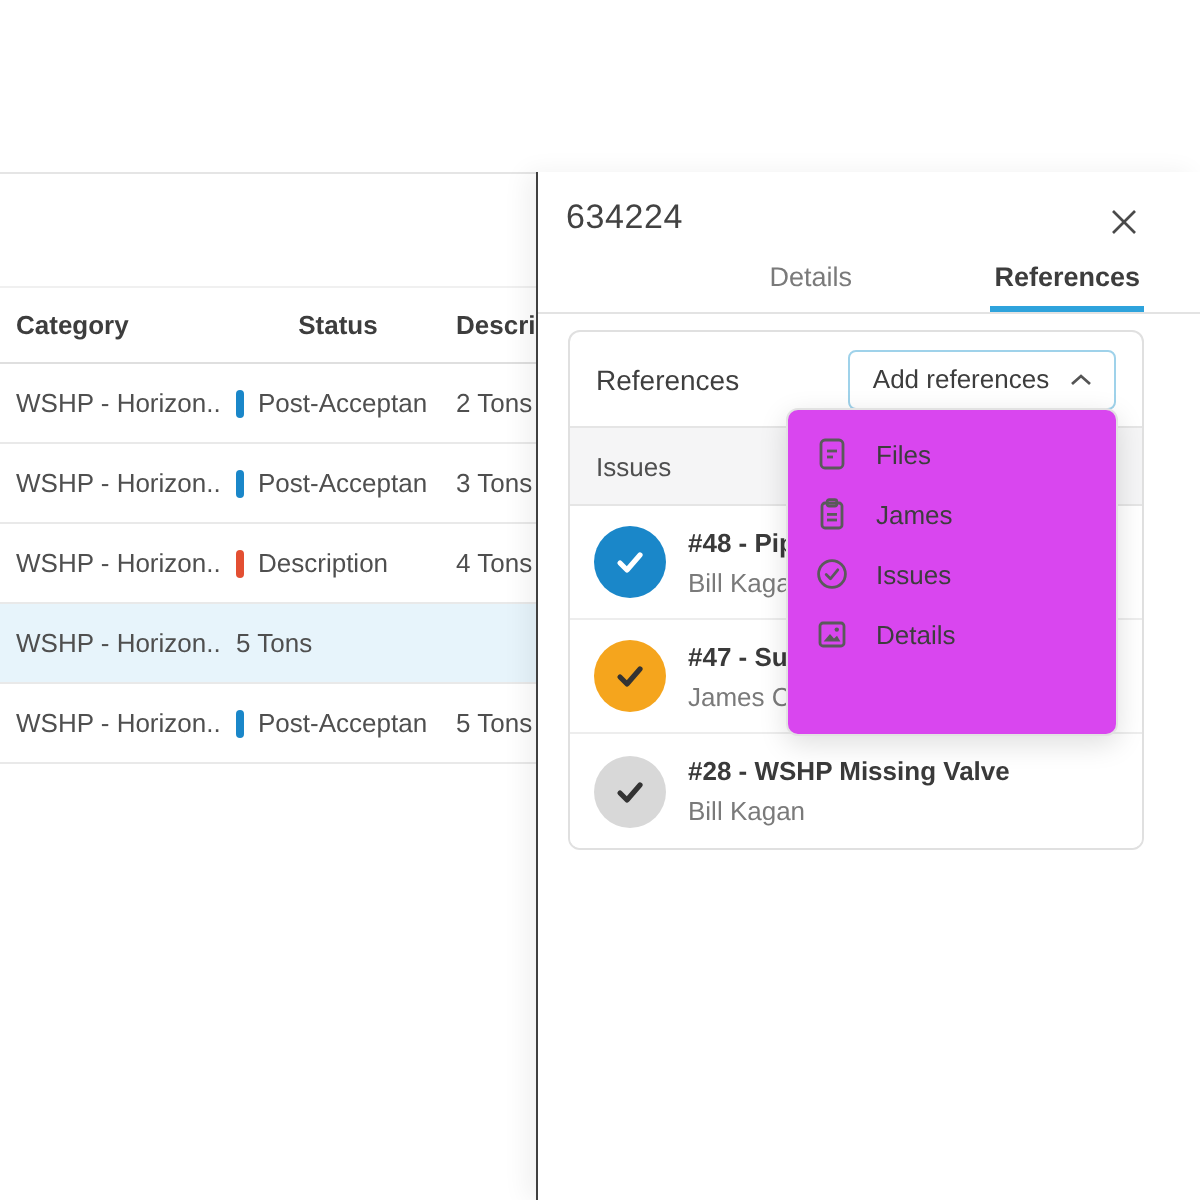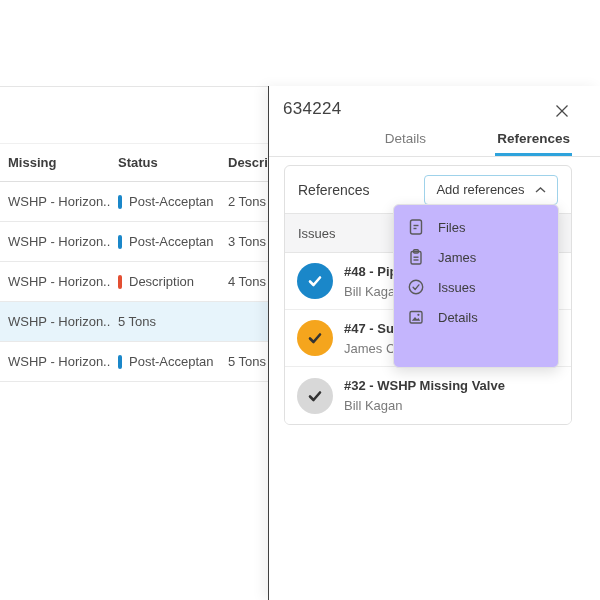--- a/index.html
+++ b/index.html
@@ -8,21 +8,21 @@
   
   .settings-btn{position:absolute;top:64px;right:14px;display:flex;align-items:center;gap:6px;
       background:none;border:none;font-family:inherit;font-size:13px;color:#1D6FA5;cursor:pointer;padding:2px 4px;margin-top:32px;}
   .top-divider{position:absolute;top:86px;left:0;width:600px;height:1px;background:#E5E5E5;}
   
   .table{position:absolute;left:0;top:143px;width:600px;z-index:1;}
   .thead{display:flex;align-items:center;height:37px;border-top:1px solid #F0F0F0;border-bottom:1px solid #DFDFDF;
       font-size:13px;font-weight:bold;color:#3D3D3D;}
   .trow{display:flex;align-items:center;height:39px;border-bottom:1px solid #E9E9E9;font-size:13px;color:#4F4F4F;cursor:pointer;}
   .col-cat{width:102px;padding-left:8px;white-space:nowrap;overflow:hidden;}
-  .col-status{width:102px;padding-left:8px;white-space:nowrap;overflow:hidden;}
+  .col-status{width:102px;padding-left:8px;white-space:nowrap;overflow:hidden;text-align:center;}
   .col-desc{flex:1;padding-left:8px;white-space:nowrap;overflow:hidden;}
   .status-cell{display:flex;align-items:center;gap:7px;}
   .status-bar{width:4px;height:14px;border-radius:2px;flex:none;}
   
   .panel{position:absolute;left:268px;top:86px;width:332px;height:514px;background:#fff;
       border-left:1px solid #404040;box-shadow:-5px 0 12px rgba(0,0,0,0.06);z-index:10;box-sizing:border-box;}
   .panel-title{position:absolute;left:14px;top:13px;font-size:17px;color:#424242;letter-spacing:.3px;}
   .close-btn{position:absolute;top:15px;right:28px;width:20px;height:20px;background:none;border:none;
       display:flex;align-items:center;justify-content:center;cursor:pointer;padding:0;}
   .tabs{position:absolute;left:15px;top:38px;width:288px;height:32px;display:flex;}
@@ -40,21 +40,21 @@
   .issues-band{height:40px;background:#F5F5F6;border-top:1px solid #E5E5E5;border-bottom:1px solid #E5E5E5;
       display:flex;align-items:center;padding:0 13px;font-size:13px;color:#4F4F4F;box-sizing:border-box;}
   .issue-row{height:57px;display:flex;align-items:center;padding-left:12px;border-bottom:1px solid #EDEDED;
       box-sizing:border-box;cursor:pointer;background:#fff;}
   .issue-row:last-child{border-bottom:none;}
   .avatar{width:36px;height:36px;border-radius:50%;flex:none;display:flex;align-items:center;justify-content:center;}
   .issue-text{margin-left:11px;display:flex;flex-direction:column;gap:5px;white-space:nowrap;overflow:hidden;}
   .issue-title{font-size:13px;font-weight:bold;color:#3A3A3A;}
   .issue-name{font-size:13px;color:#7A7A7A;}
   
-  .menu{position:absolute;left:124px;top:118px;width:166px;height:164px;background:#c4b5fd;border:1px solid #E2E2E2;
+  .menu{position:absolute;left:124px;top:118px;width:166px;height:164px;background:#d946ef;border:1px solid #E2E2E2;
       border-radius:6px;box-shadow:0 4px 14px rgba(0,0,0,0.13);padding:7px 0;box-sizing:border-box;z-index:20;}
   .menu-item{height:30px;display:flex;align-items:center;gap:13px;padding:0 13px;font-size:13px;color:#3D3D3D;cursor:pointer;}
   .micon{flex:none;display:flex;align-items:center;justify-content:center;color:#5A5A5A;}
 </style>
 </head>
 <body>
 
 <button class="settings-btn">
   <span class="micon" style="color:#1D6FA5;">
     <svg width="16" height="14" viewBox="0 0 16 14" fill="none" stroke="currentColor" stroke-width="1.5">
@@ -69,21 +69,21 @@
     <svg width="10" height="6" viewBox="0 0 10 6" fill="none" stroke="currentColor" stroke-width="1.4">
       <polyline points="1,1 5,5 9,1"></polyline>
     </svg>
   </span>
 </button>
 
 <div class="top-divider"></div>
 
 <div class="table">
   <div class="thead">
-    <div class="col-cat">Missing</div>
+    <div class="col-cat">Category</div>
     <div class="col-status">Status</div>
     <div class="col-desc">Description</div>
   </div>
 
   <div class="trow">
     <div class="col-cat">WSHP - Horizon...</div>
     <div class="col-status status-cell">
       <span class="status-bar" style="background-color: rgb(26, 135, 201);"></span>
       <span>Post-Acceptan</span>
     </div>
@@ -192,21 +192,21 @@
 
     <div class="issue-row">
       <div class="avatar" style="background-color: rgb(216, 216, 216);">
         <span class="micon" style="color: rgb(51, 51, 51);">
           <svg width="20" height="20" viewBox="0 0 20 20" fill="none" stroke="currentColor" stroke-width="2.6" stroke-linecap="round" stroke-linejoin="round">
               <path d="M5 10.5 L8.5 14 L15 6.5"></path>
             </svg>
         </span>
       </div>
       <div class="issue-text">
-        <span class="issue-title">#32 - WSHP Missing Valve</span>
+        <span class="issue-title">#28 - WSHP Missing Valve</span>
         <span class="issue-name">Bill Kagan</span>
       </div>
     </div>
   </div>
 
   <div class="menu">
     <div class="menu-item">
       <span class="micon">
         <svg width="18" height="18" viewBox="0 0 18 18" fill="none" stroke="currentColor" stroke-width="1.4">
           <rect x="3.5" y="2" width="11" height="14" rx="2"></rect>

